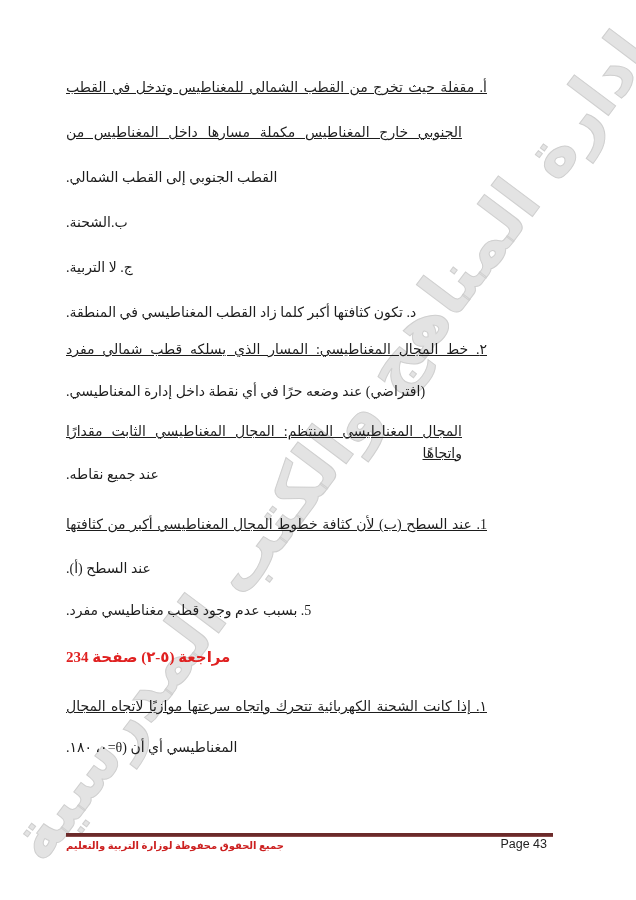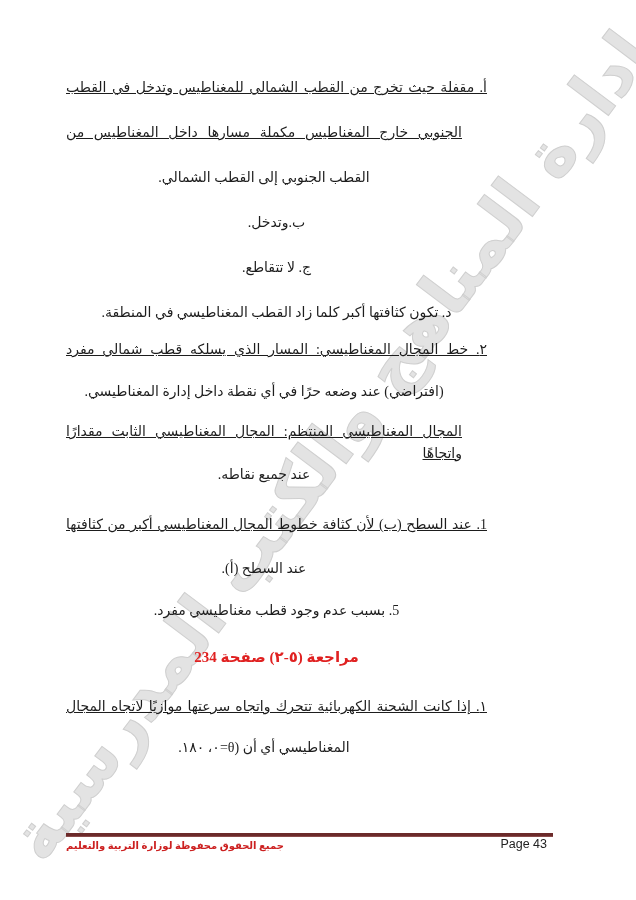--- a/index.html
+++ b/index.html
@@ -22,21 +22,21 @@
     color:#e3e3e3;
     -webkit-text-stroke:1px #cfcfcf;
     letter-spacing:1px;
     direction:rtl;
   }
   
   .line{
     position:absolute;right:149px;left:66px;z-index:1;
     direction:rtl;unicode-bidi:plaintext;
     font-size:14px;line-height:22px;color:#1d1d1d;
-    text-align:center;white-space:nowrap;
+    text-align:left;white-space:nowrap;
   }
   .just{
     text-align:justify;text-align-last:justify;white-space:normal;text-decoration:underline;
   }
   .cont{right:174px;}            
   .heading{
     color:#e02121;font-weight:bold;font-size:15px;
   }
   
   .footer-rule{
@@ -60,22 +60,22 @@
 <div class="page">
 
   <div class="watermark">
     <span>إدارة المناهج والكتب المدرسية</span>
   </div>
 
   <div class="line just" style="top:77px">أ. مقفلة حيث تخرج من القطب الشمالي للمغناطيس وتدخل في القطب</div>
   <div class="line just cont" style="top:122px">الجنوبي خارج المغناطيس مكملة مسارها داخل المغناطيس من</div>
   <div class="line cont" style="top:167px;right:174px">القطب الجنوبي إلى القطب الشمالي.</div>
 
-  <div class="line" style="top:212px">ب.وتدخل.</div>
-  <div class="line" style="top:257px">ج. لا تتقاطع.</div>
+  <div class="line" style="top:212px">ب.الشحنة.</div>
+  <div class="line" style="top:257px">ج. لا التربية.</div>
   <div class="line" style="top:302px">د. تكون كثافتها أكبر كلما زاد القطب المغناطيسي في المنطقة.</div>
 
   <div class="line just" style="top:339px">٢. خط المجال المغناطيسي: المسار الذي يسلكه قطب شمالي مفرد</div>
   <div class="line cont" style="top:381px">(افتراضي) عند وضعه حرًا في أي نقطة داخل إدارة المغناطيسي.</div>
   <div class="line just cont" style="top:421px">المجال المغناطيسي المنتظم: المجال المغناطيسي الثابت مقدارًا واتجاهًا</div>
   <div class="line cont" style="top:464px">عند جميع نقاطه.</div>
 
   <div class="line just" style="top:514px">1. عند السطح (ب) لأن كثافة خطوط المجال المغناطيسي أكبر من كثافتها</div>
   <div class="line cont" style="top:558px">عند السطح (أ).</div>
 

